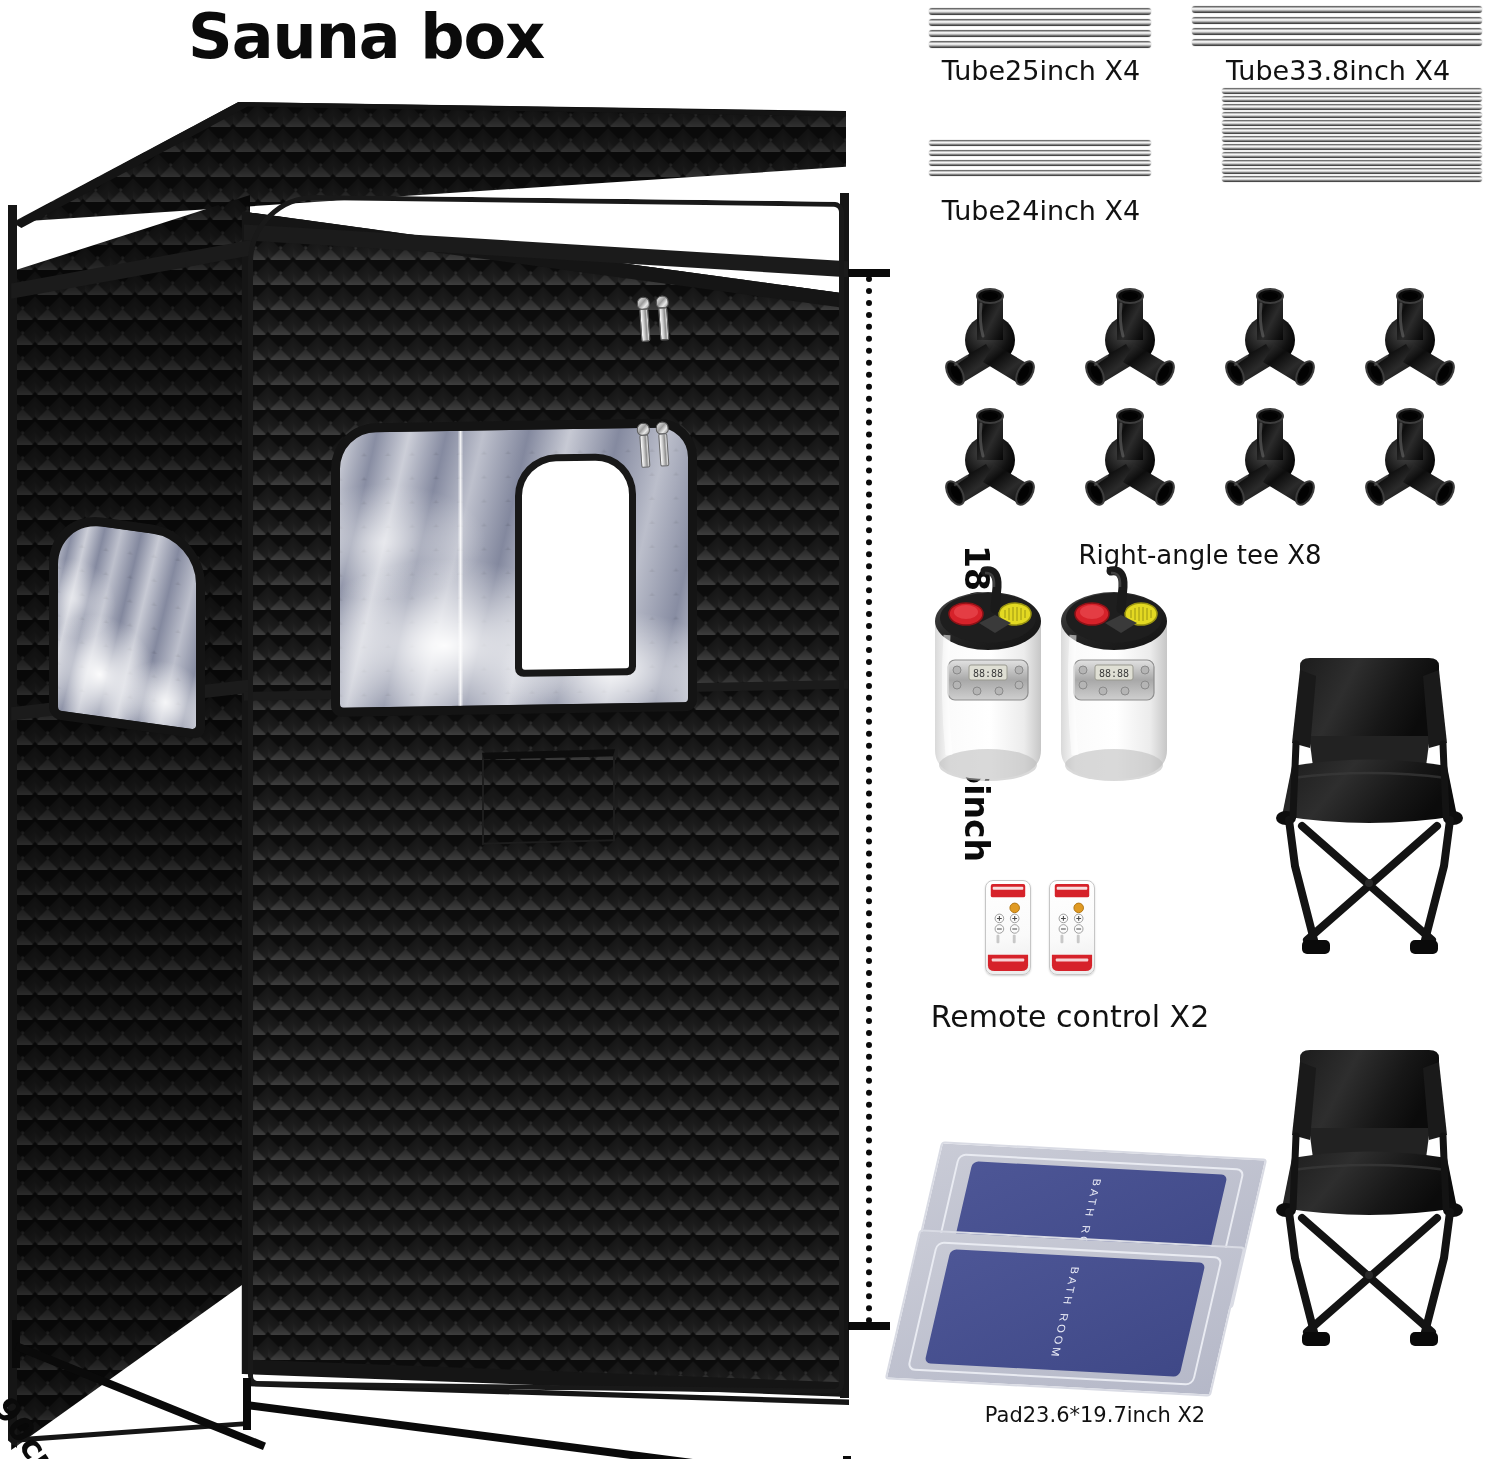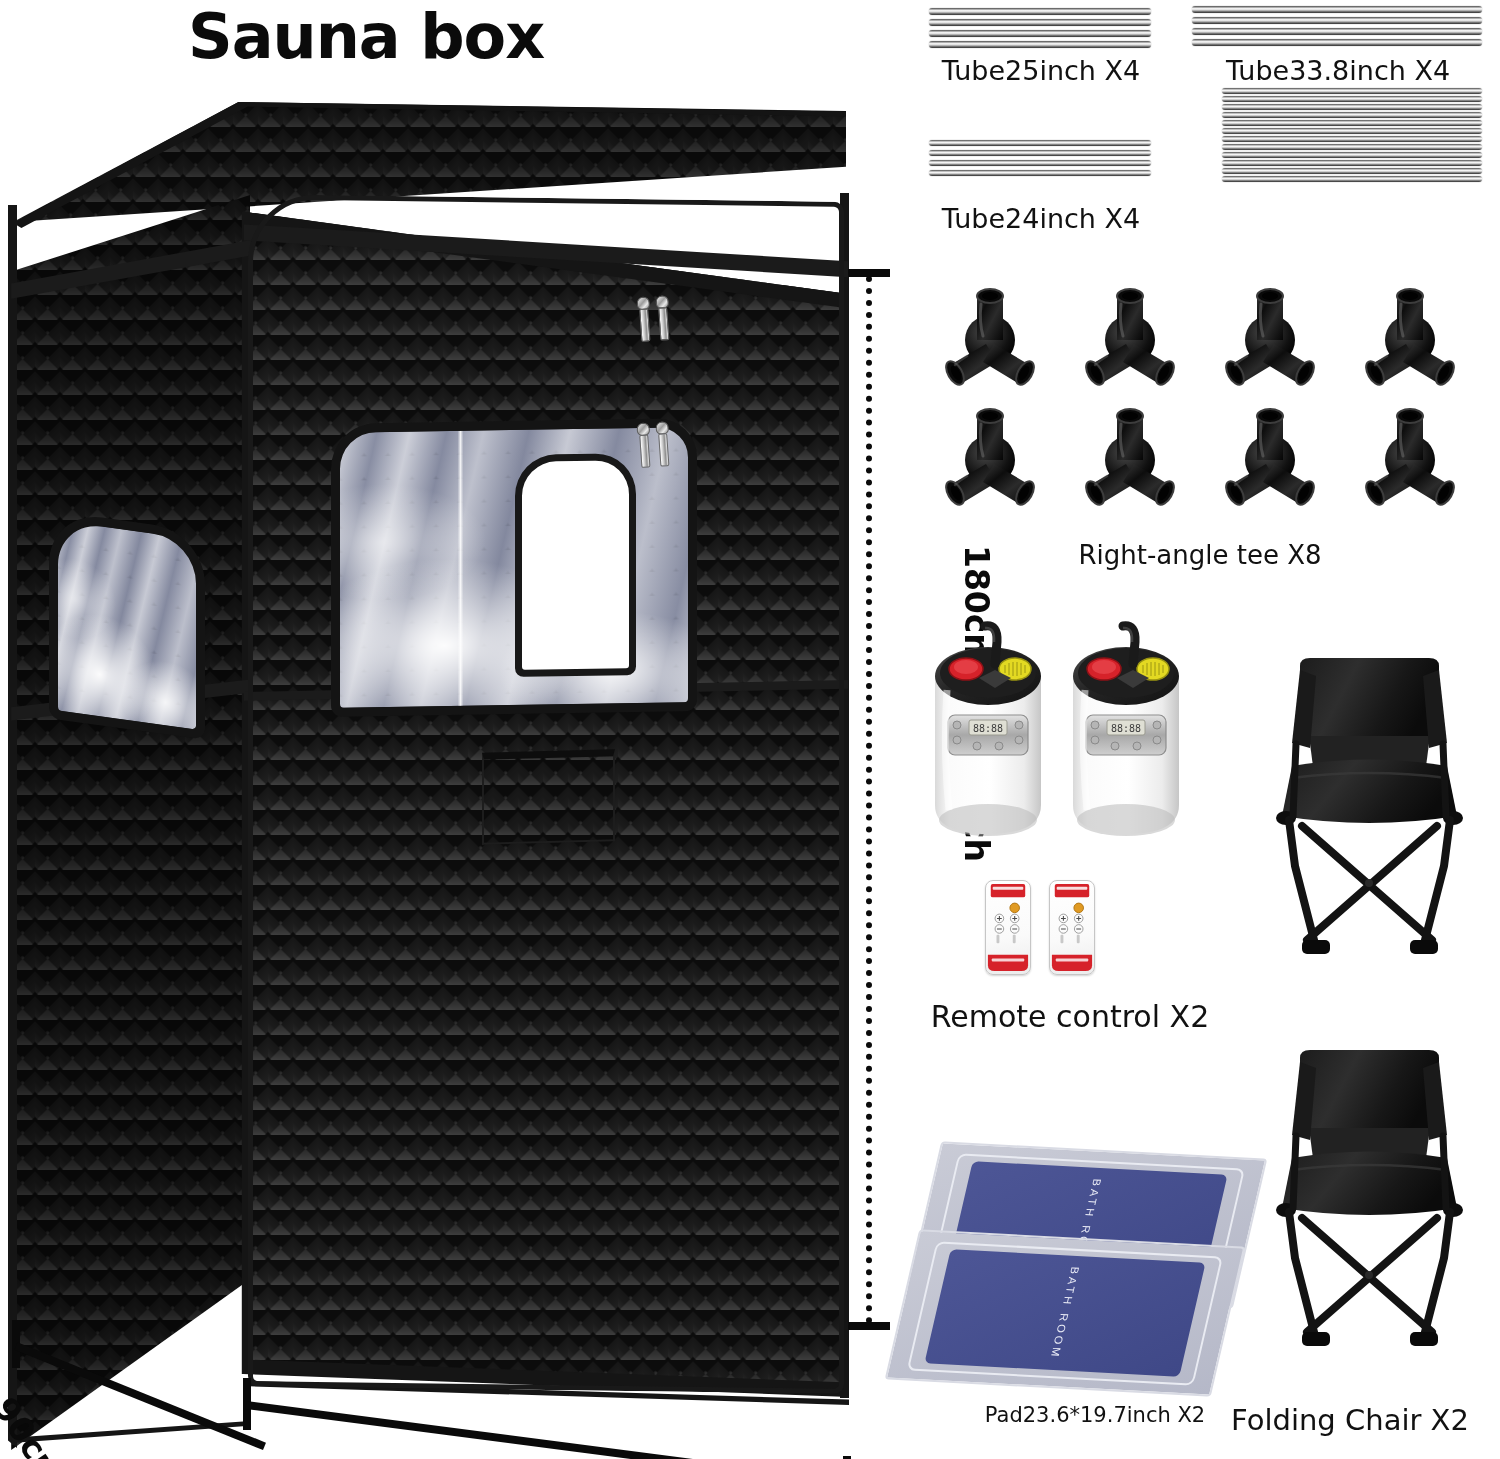--- a/index.html
+++ b/index.html
@@ -216,35 +216,35 @@
     background: linear-gradient(180deg,#4a4a4a 0%,#8c8c8c 14%,#fbfbfb 38%,#d8d8d8 56%,#6d6d6d 80%,#2f2f2f 100%);
     box-shadow: 0 0 1px rgba(0,0,0,0.5);
   }
   .tube.thin { height: 6px; }
 
   #bundle-25 { position:absolute; left:929px; top:8px; width:222px; }
   #lbl-25    { position:absolute; left:905px; top:40px; width:272px; }
   #bundle-338{ position:absolute; left:1192px; top:6px; width:290px; }
   #lbl-338   { position:absolute; left:1178px; top:40px; width:320px; }
   #bundle-24 { position:absolute; left:929px; top:140px; width:222px; }
-  #lbl-24    { position:absolute; left:905px; top:188px; width:272px;text-align:center; }
+  #lbl-24    { position:absolute; left:905px; top:180px; width:272px;text-align:center; }
   #bundle-237{ position:absolute; left:1222px; top:88px; width:260px; }
   #lbl-237   { position:absolute; left:1178px; top:188px; width:320px; }
 
   
   #tee-grid {
     position: absolute; left: 920px; top: 282px; width: 560px;
     display: grid; grid-template-columns: repeat(4, 1fr); row-gap: 8px;
     justify-items: center;
   }
   .tee { width: 118px; height: 112px; position: relative; }
   #lbl-tee { position:absolute; left:900px; top:525px; width:600px; font-size: 26px; }
 
   
-  #steamer-group { position:absolute; left:925px; top:620px; width:270px; display:flex; gap: 12px; }
+  #steamer-group { position:absolute; left:925px; top:565px; width:270px; display:flex; }
   .steamer { width: 126px; height: 225px; position: relative; }
   #lbl-steamer { position:absolute; left:900px; top:832px; width:320px; font-size: 30px; }
 
   
   #remote-group { position:absolute; left:985px; top:880px; width:150px; display:flex; gap: 18px; }
   .remote {
     width: 46px; height: 95px; border-radius: 8px;
     background: linear-gradient(170deg,#ffffff 0%,#fafafa 60%,#ececec 100%);
     border: 1px solid #c6c6c6; position: relative; overflow: hidden;
     box-shadow: 0 1px 2px rgba(0,0,0,0.18);
@@ -852,15 +852,14 @@
         </g>
         <g stroke="#131313" stroke-width="7" fill="none" stroke-linecap="round">
           <path d="M34 96 L31 168"></path>
           <path d="M181 96 L184 168"></path>
         </g>
         <rect x="40" y="292" width="28" height="14" rx="5" fill="#0a0a0a"></rect>
         <rect x="148" y="292" width="28" height="14" rx="5" fill="#0a0a0a"></rect>
         <circle cx="107" cy="235" r="4" fill="#2a2a2a"></circle>
       </svg>
     </div>
-  <div class="part-label" id="lbl-chair">Folding Chair X2</div>
 
 </div>
 
 </body></html>

